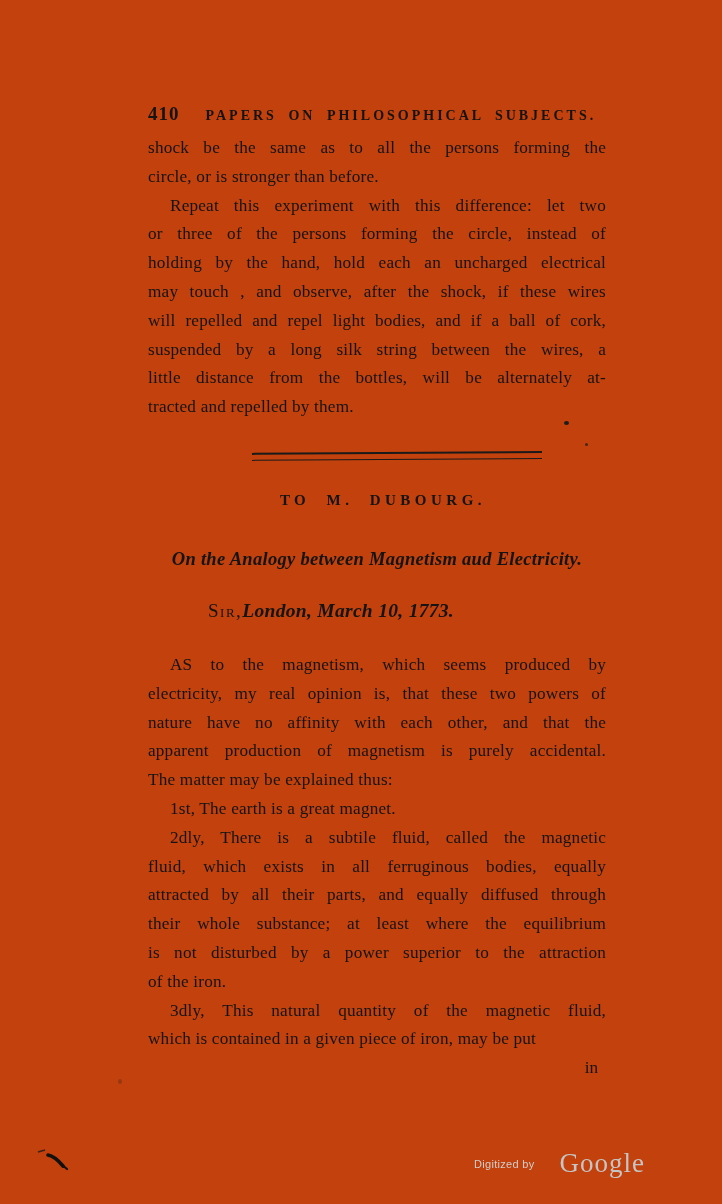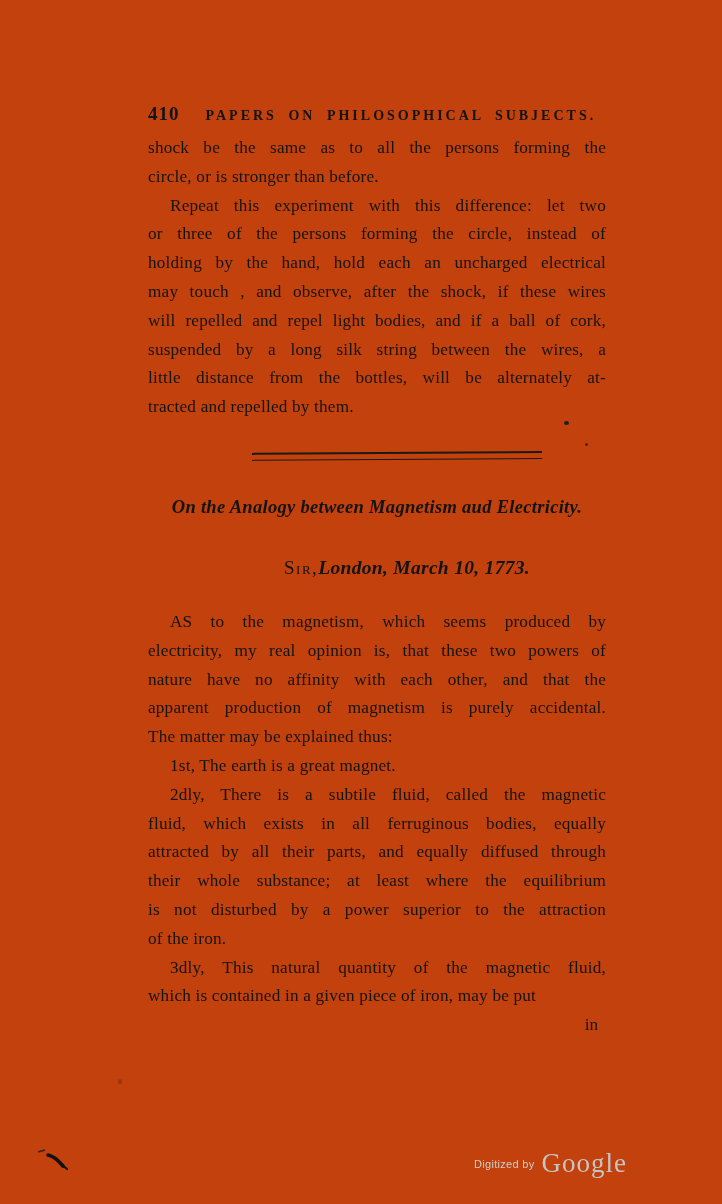--- a/index.html
+++ b/index.html
@@ -53,22 +53,22 @@
     letter-spacing:4.5px;word-spacing:8px;
     padding-left:12px;
   }
   .letter-subtitle{
     margin-top:37px;height:26px;
     text-align:center;
     font-size:18.5px;font-weight:bold;font-style:italic;
     letter-spacing:0.3px;
   }
   .salutation-row{
-    margin-top:34px;height:28px;
-    display:flex;justify-content:center;align-items:baseline;
+    margin-top:25px;height:28px;
+    display:flex;justify-content:flex-start;align-items:baseline;
     padding-left:60px;
   }
   .salutation{
     font-size:19px;font-variant:small-caps;letter-spacing:1.5px;
   }
   .dateline{
     font-size:19.5px;font-weight:bold;font-style:italic;letter-spacing:0.3px;
   }
   .body2{margin-top:23px;}
   .catchword{
@@ -80,21 +80,21 @@
   .stray-dot{
     position:absolute;border-radius:50%;background:#1c1c1c;
   }
   .dot-a{left:564px;top:421px;width:5px;height:4px;}
   .dot-b{left:585px;top:443px;width:3px;height:3px;opacity:.75;}
   .dot-c{left:118px;top:1079px;width:4px;height:5px;opacity:.25;}
   .ink-mark{position:absolute;left:34px;top:1143px;}
   
   .watermark{
     position:absolute;left:474px;top:1148px;
-    display:flex;align-items:center;gap:7px;
+    display:flex;align-items:center;gap:25px;
     user-select:none;
   }
   .wm-prefix{
     font-family:"Liberation Sans","DejaVu Sans",sans-serif;
     font-size:11px;color:#cfcfcf;letter-spacing:0.3px;
   }
   .wm-logo{
     font-family:"Liberation Serif","DejaVu Serif",serif;
     font-size:27px;color:#c5c5c5;letter-spacing:1px;
   }
@@ -121,20 +121,21 @@
         <div class="tline">holding by the hand, hold each an uncharged electrical</div>
         <div class="tline">may touch , and observe, after the shock, if these wires</div>
         <div class="tline">will repelled and repel light bodies, and if a ball of cork,</div>
         <div class="tline">suspended by a long silk string between the wires, a</div>
         <div class="tline">little distance from the bottles, will be alternately at-</div>
         <div class="tline">tracted and repelled by them.</div>
       </div>
 
     <div class="double-rule"></div>
 
+    <div class="letter-heading">TO M. DUBOURG.</div>
     <div class="letter-subtitle">On the Analogy between Magnetism aud Electricity.</div>
 
     <div class="salutation-row">
       <span class="salutation">Sir,</span>
       <span class="dateline">London, March 10, 1773.</span>
     </div>
 
     <div class="body2">
       <div class="para ind">
           <div class="tline">AS to the magnetism, which seems produced by</div>

